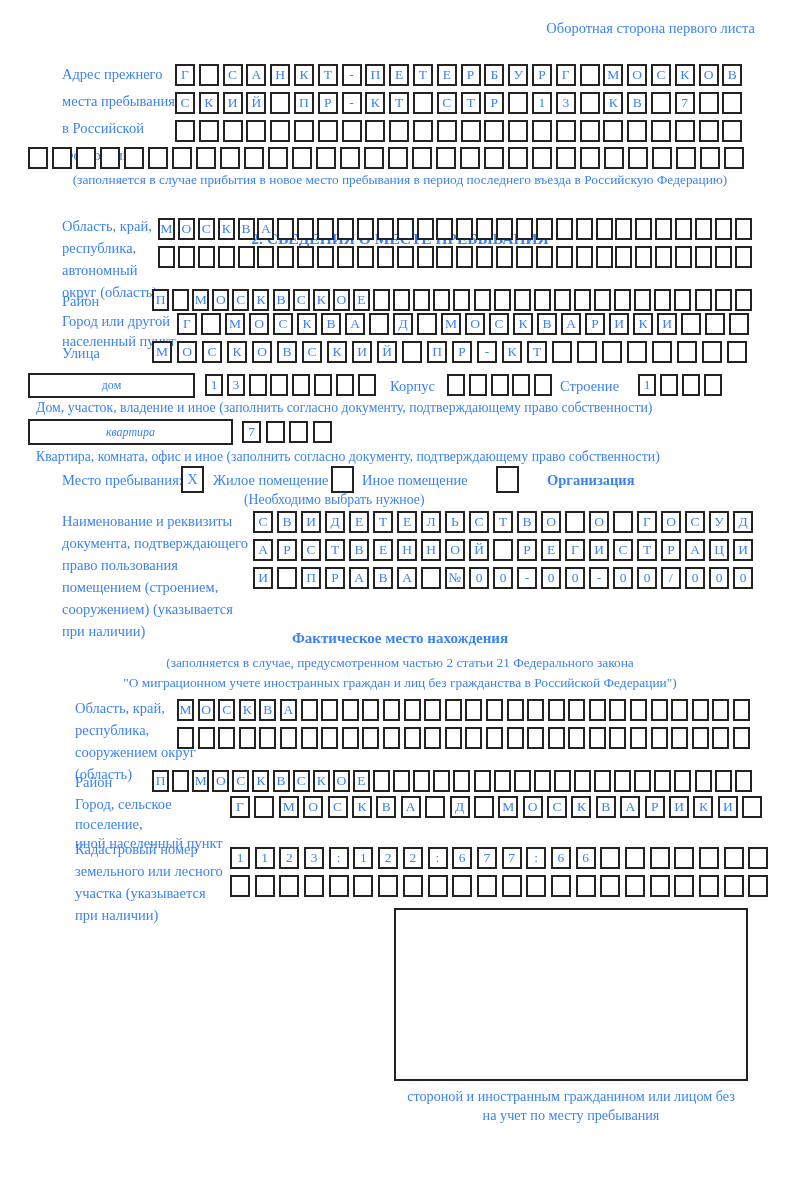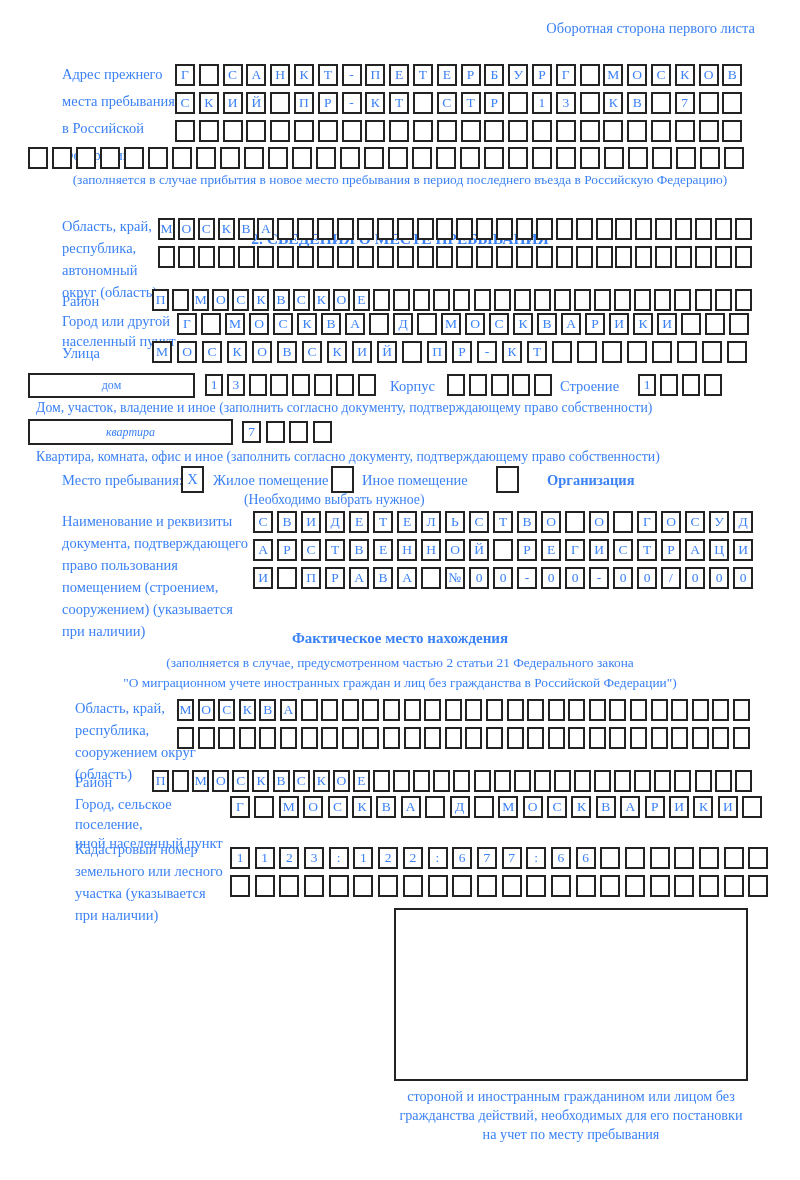--- a/index.html
+++ b/index.html
@@ -638,17 +638,16 @@
       <span class="cell"></span>
       <span class="cell"></span>
       <span class="cell"></span>
       <span class="cell"></span>
       <span class="cell"></span>
     </div>
 
   <div class="abs stamp" style="left:394px;top:908px;width:354px;height:173px;"></div>
   <div class="abs stampcap" style="left:386px;top:1087px;width:370px;">
       <div>стороной и иностранным гражданином или лицом без</div>
-      <div>гражданства действий, необходимых для его постановки</div>
       <div>на учет по месту пребывания</div>
     </div>
 
 </div>
 
 </body></html>

